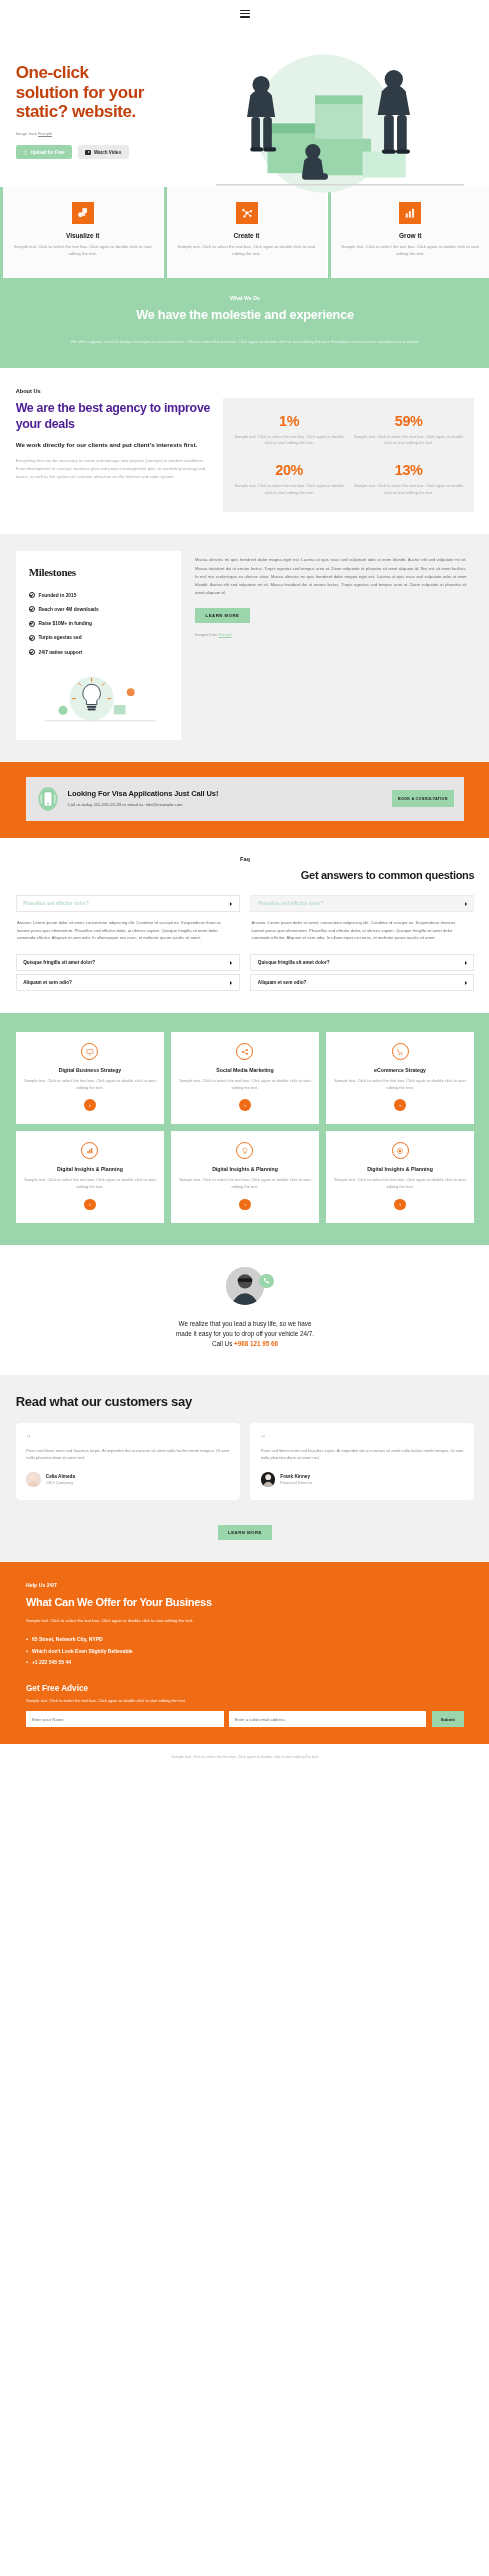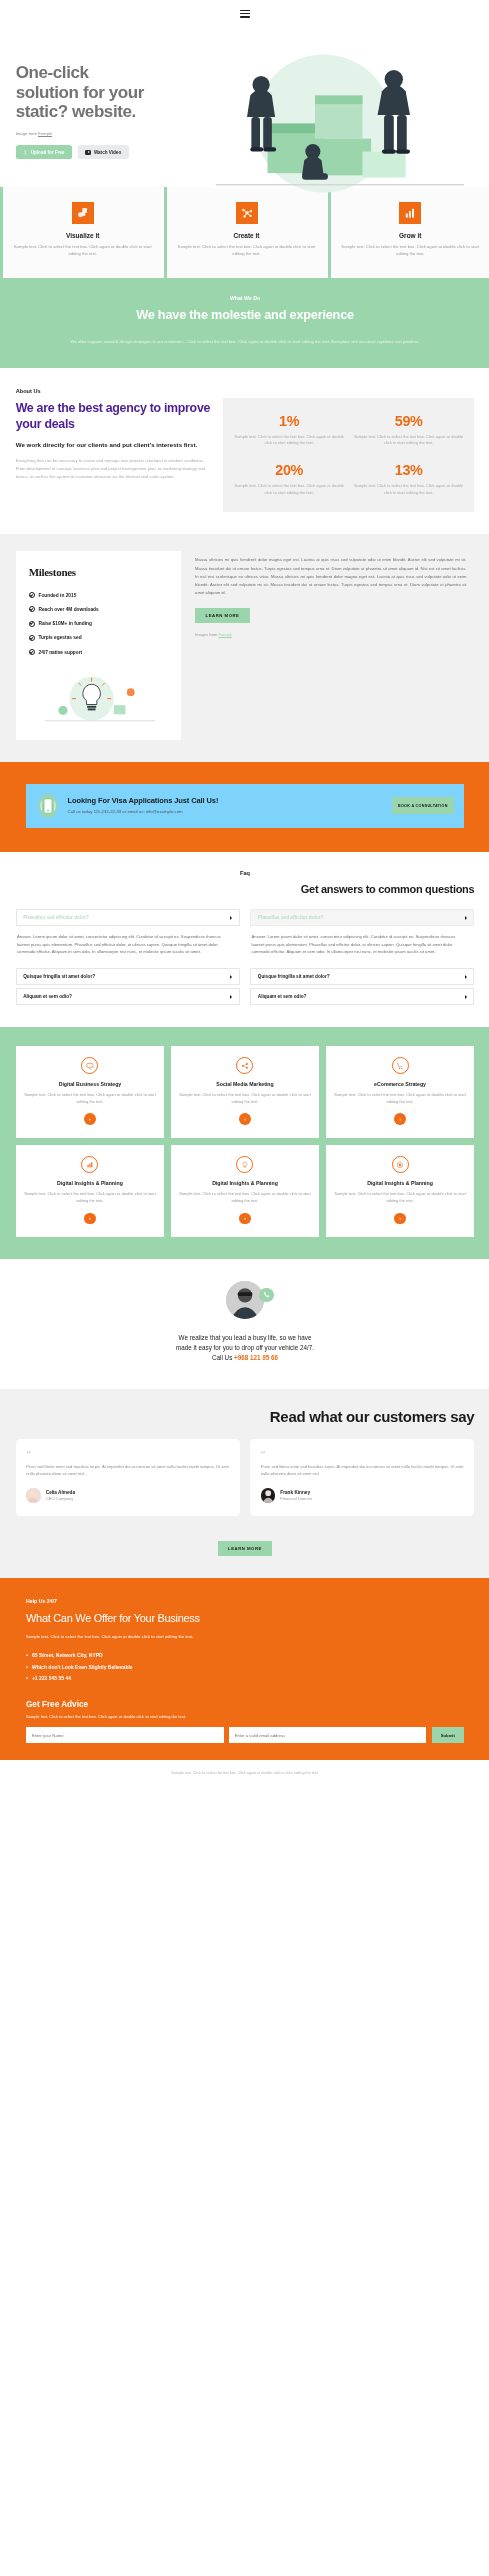--- a/index.html
+++ b/index.html
@@ -14,21 +14,21 @@
 
   
   .nav { height: 27.4px; display: flex; align-items: center; justify-content: center; background:#fff; }
   .burger { width: 9.8px; display:flex; flex-direction:column; gap:2px; cursor:pointer;}
   .burger i { display:block; height:1.3px; background:#222; border-radius:0.7px;}
 
   
   .hero { display:flex; padding: 21px 15.7px 22px 15.7px; background:#fff; align-items:flex-start;}
   .hero-left { width: 131px; padding-top: 14.4px;}
   .hero-h1 {
-    font-size: 17px; line-height: 1.16; font-weight: 700; letter-spacing:-0.4px; color:#737373;
+    font-size: 17px; line-height: 1.16; font-weight: 700; letter-spacing:-0.4px; color:#c2410c;
   }
   .hero-credit { font-size:4.2px; color:#8b8b8b; margin-top:9.1px; }
   .hero-credit u { text-decoration: underline; }
   .hero-btns { display:flex; gap:5.2px; margin-top:9.1px; align-items:center;}
   .btn-upload {
     background:#9ad5ac; color:#fff; font-size:4.6px; font-weight:700;
     border-radius:2.6px; padding:4.6px 7.8px; display:flex; align-items:center; gap:2.6px;
     border:none; cursor:pointer; white-space:nowrap;
   }
   .btn-watch {
@@ -86,21 +86,21 @@
   .mile-p{ font-size:4.2px; line-height:1.95; color:#6d6d6d; text-align:justify;}
   .btn-learn{
     background:#9ad5ac; color:#1b1b1b; border:none; font-size:4.3px; font-weight:700;
     letter-spacing:0.5px; padding:5.2px 10.5px; cursor:pointer; margin-top:10.5px; display:inline-block;
   }
   .mile-credit{ font-size:4px; color:#9b9b9b; margin-top:9.1px;}
   .mile-credit u{ text-decoration:underline; color:#9ad5ac;}
 
   
   .call-band{ background:#ef6c15; padding:14.4px 0 17px 0;}
-  .call-card{ background:#7dd3fc; margin:7px 26px; padding:9.1px 10.5px; display:flex; align-items:center; gap:9.1px;}
+  .call-card{ background:#e5e5e5; margin:0 26px; padding:9.1px 10.5px; display:flex; align-items:center; gap:9.1px;}
   .call-ic{ width:22px;height:26px;flex:0 0 auto;display:flex;align-items:center;justify-content:center;}
   .call-mid{ flex:1;}
   .call-h3{ font-size:7.5px; font-weight:700; color:#1b1b1b; letter-spacing:-0.1px;}
   .call-p{ font-size:4.3px; line-height:1.6; color:#555; margin-top:3.9px;}
   .btn-consult{
     background:#9ad5ac; border:none; color:#1b1b1b; font-size:3.7px; font-weight:700;
     letter-spacing:0.3px; padding:6.5px 5.9px; cursor:pointer; white-space:nowrap;
   }
 
   
@@ -131,35 +131,35 @@
 
   
   .phone-sec{ background:#fff; padding:22px 15.7px 26px 15.7px; text-align:center; position:relative;}
   .avatar-big{ width:38px;height:38px;border-radius:50%;overflow:hidden;margin:0 auto 11.8px auto;position:relative;background:#d8d8d8;}
   .ph-badge{ position:absolute; left:calc(50% + 14.4px); top:6.5px; width:14.4px;height:14.4px;border-radius:50%;background:#9ad5ac;display:flex;align-items:center;justify-content:center;}
   .ph-t{ font-size:6.3px; line-height:1.6; color:#1b1b1b;}
   .ph-num{ color:#ef6c15; font-weight:700;}
 
   
   .test{ background:#f1f1f1; padding:18.3px 15.7px 22px 15.7px;}
-  .test-h2{ text-align:right; font-size:15px; font-weight:700; letter-spacing:-0.3px; color:#1b1b1b; margin-bottom:14.4px;}
+  .test-h2{ text-align:left; font-size:13px; font-weight:700; letter-spacing:-0.3px; color:#1b1b1b; margin-bottom:14.4px;}
   .test-row{ display:flex; gap:10.5px;}
   .tcard{ flex:1; background:#fff; border-radius:4.6px; padding:11.8px 10.5px 13px 10.5px;}
   .quote{ font-size:9.8px; color:#cfcfcf; font-weight:700; line-height:0.7; margin-bottom:5.2px;}
   .tq{ font-size:4.1px; line-height:1.85; color:#8d8d8d;}
   .tperson{ display:flex; align-items:center; gap:5.2px; margin-top:10.5px;}
   .tav{ width:14.4px;height:14.4px;border-radius:50%;overflow:hidden;flex:0 0 auto;background:#e2e2e2;}
   .tname{ font-size:4.7px; font-weight:700; color:#1b1b1b;}
   .trole{ font-size:4.1px; color:#9b9b9b; margin-top:1.3px;}
   .test-btn-wrap{ text-align:center; margin-top:14.4px;}
 
   
   .foot{ background:#ef6c15; padding:19.6px 26px 17px 26px; color:#fff;}
   .f-kicker{ font-size:5.2px; font-weight:700; margin-bottom:7.8px;}
-  .f-h2{ font-size:11px; font-weight:400; letter-spacing:-0.3px; margin-bottom:9.1px;}
+  .f-h2{ font-size:11px; font-weight:700; letter-spacing:-0.3px; margin-bottom:9.1px;}
   .f-sub{ font-size:4.2px; line-height:1.7; margin-bottom:9.1px; opacity:.95;}
   .f-list{ list-style:none;}
   .f-list li{ font-size:5px; font-weight:700; padding:2.9px 0; display:flex; gap:3.9px; align-items:center;}
   .f-list li:before{ content:"•"; font-size:5.9px;}
   .f-form-h{ font-size:8.2px; font-weight:700; margin-top:15.7px; margin-bottom:5.2px;}
   .f-form-p{ font-size:4px; line-height:1.7; opacity:.95; margin-bottom:6.5px;}
   .f-form{ display:flex; gap:5.2px; align-items:center;}
   .f-in{
     flex:1; border:none; background:#fff; padding:5.2px 5.9px; font-size:4.2px; color:#444;
     font-family:"Liberation Sans", sans-serif;

